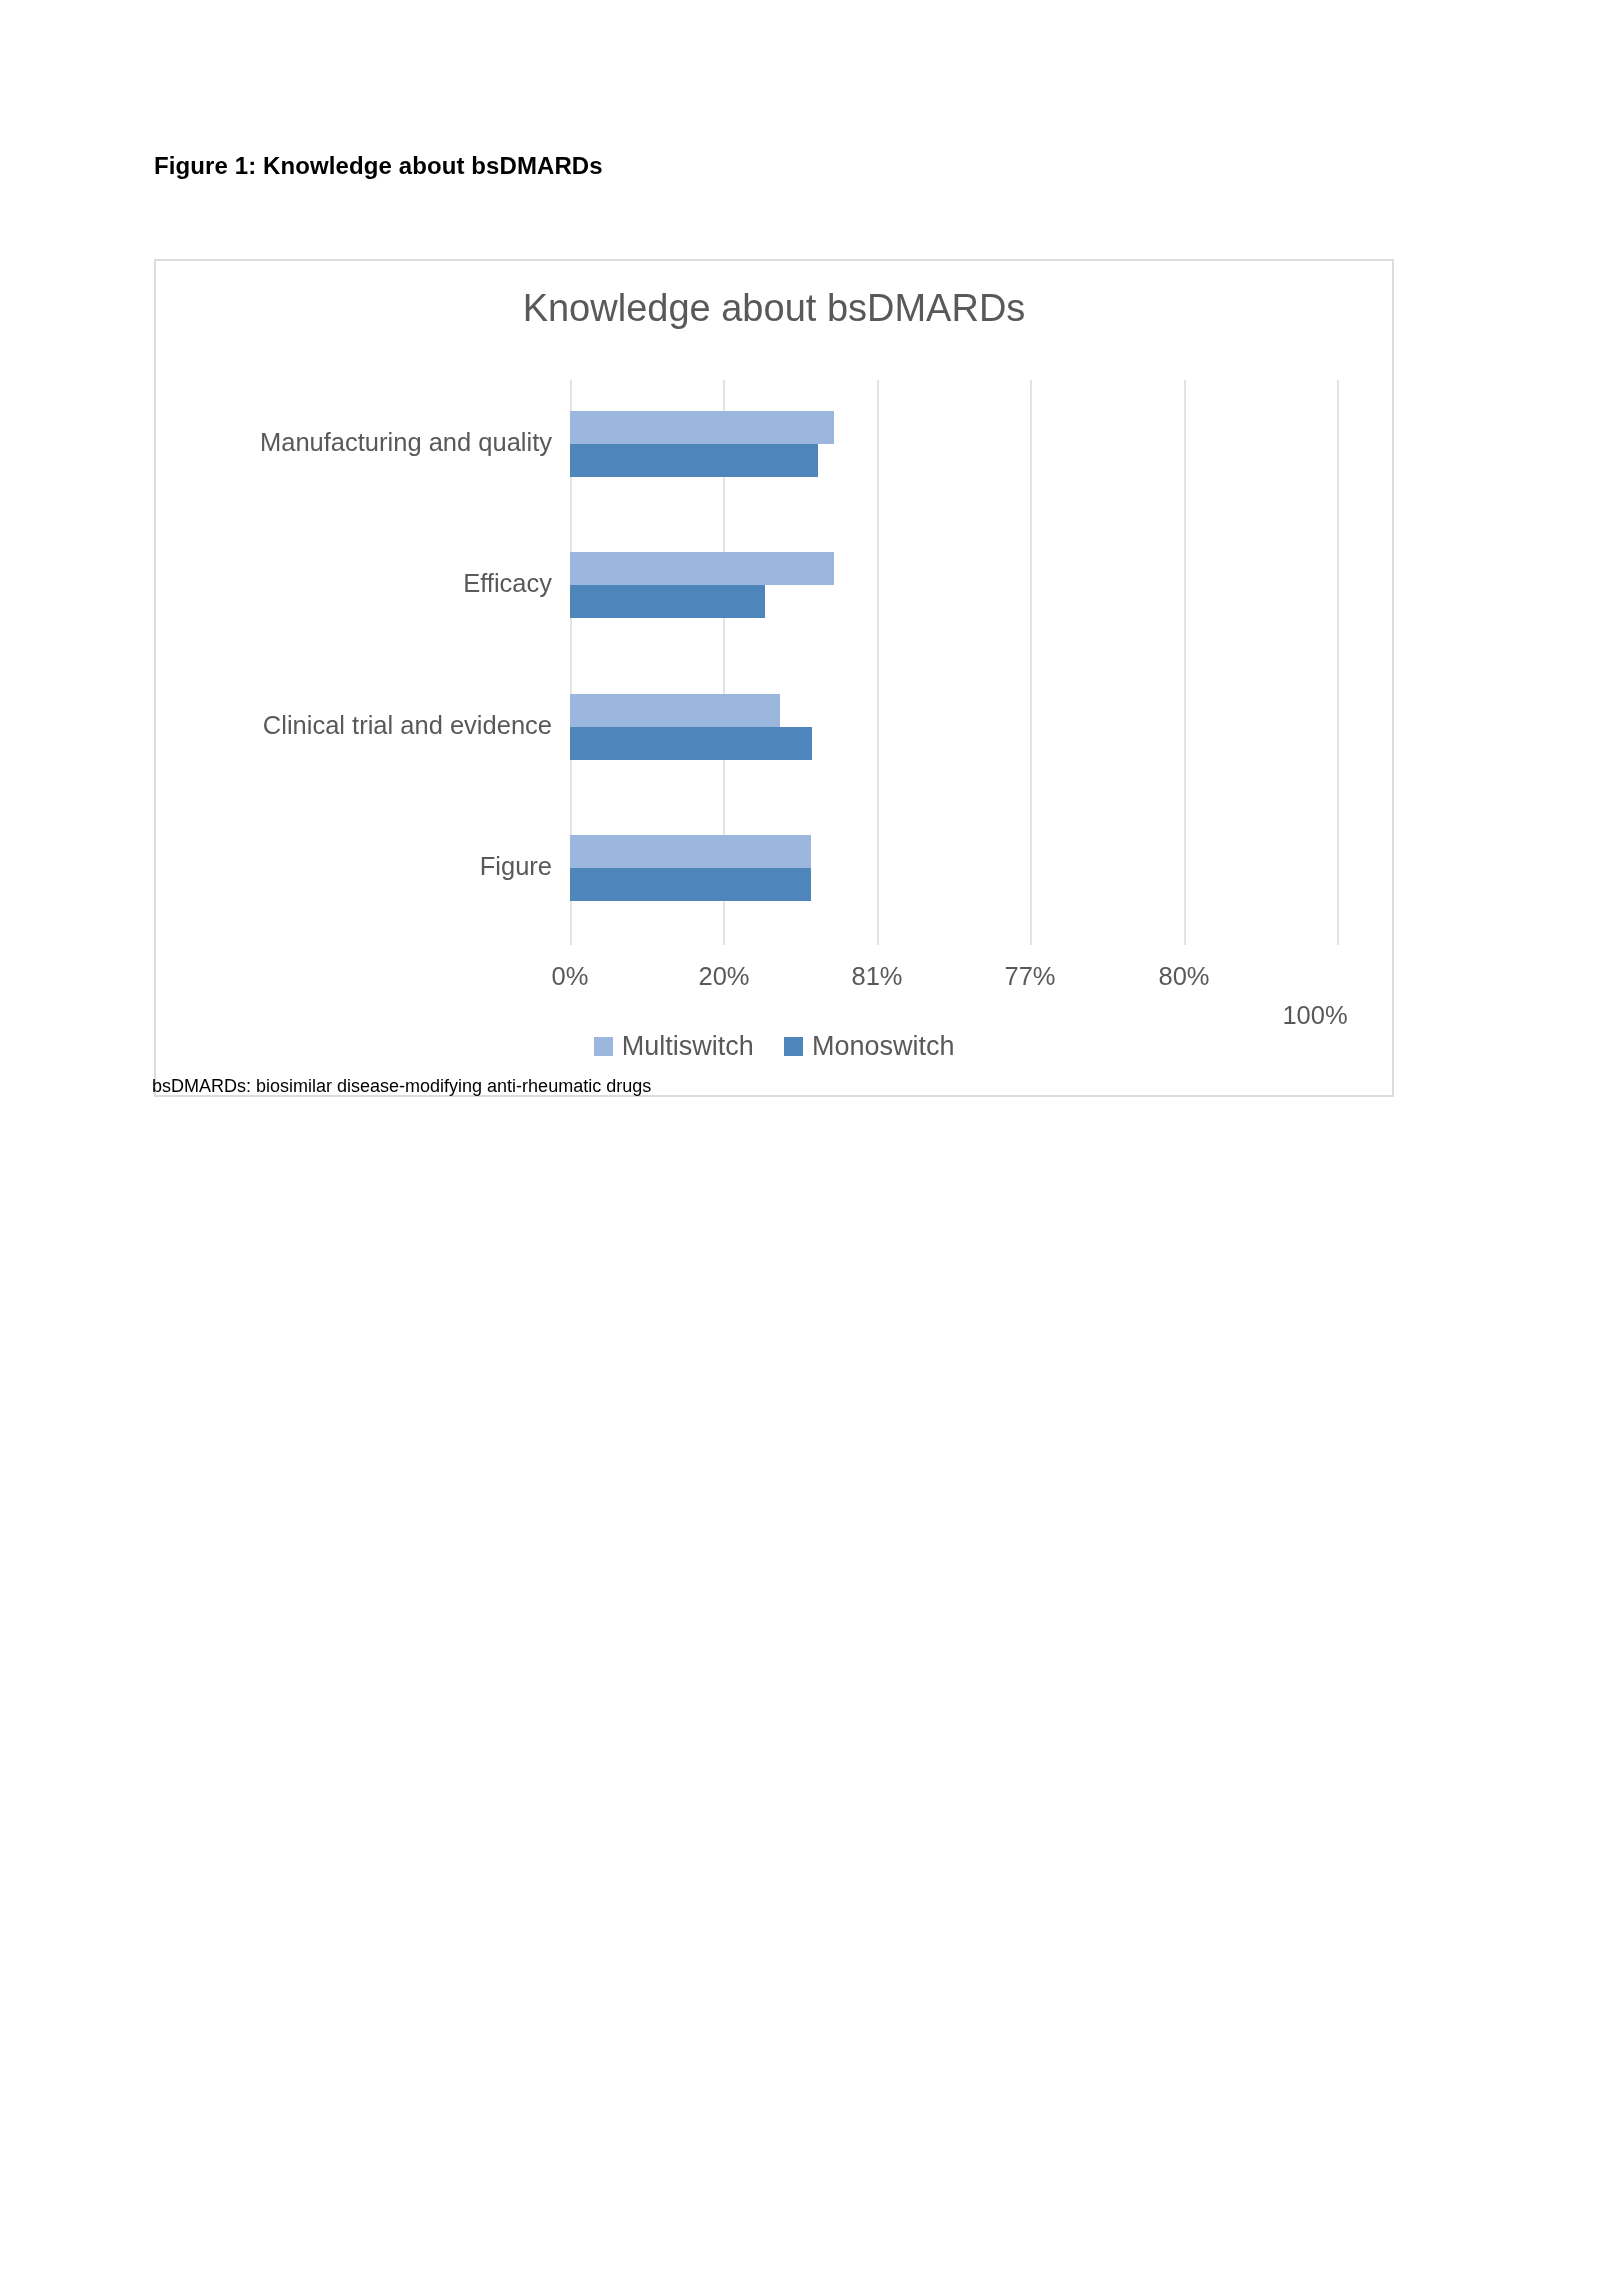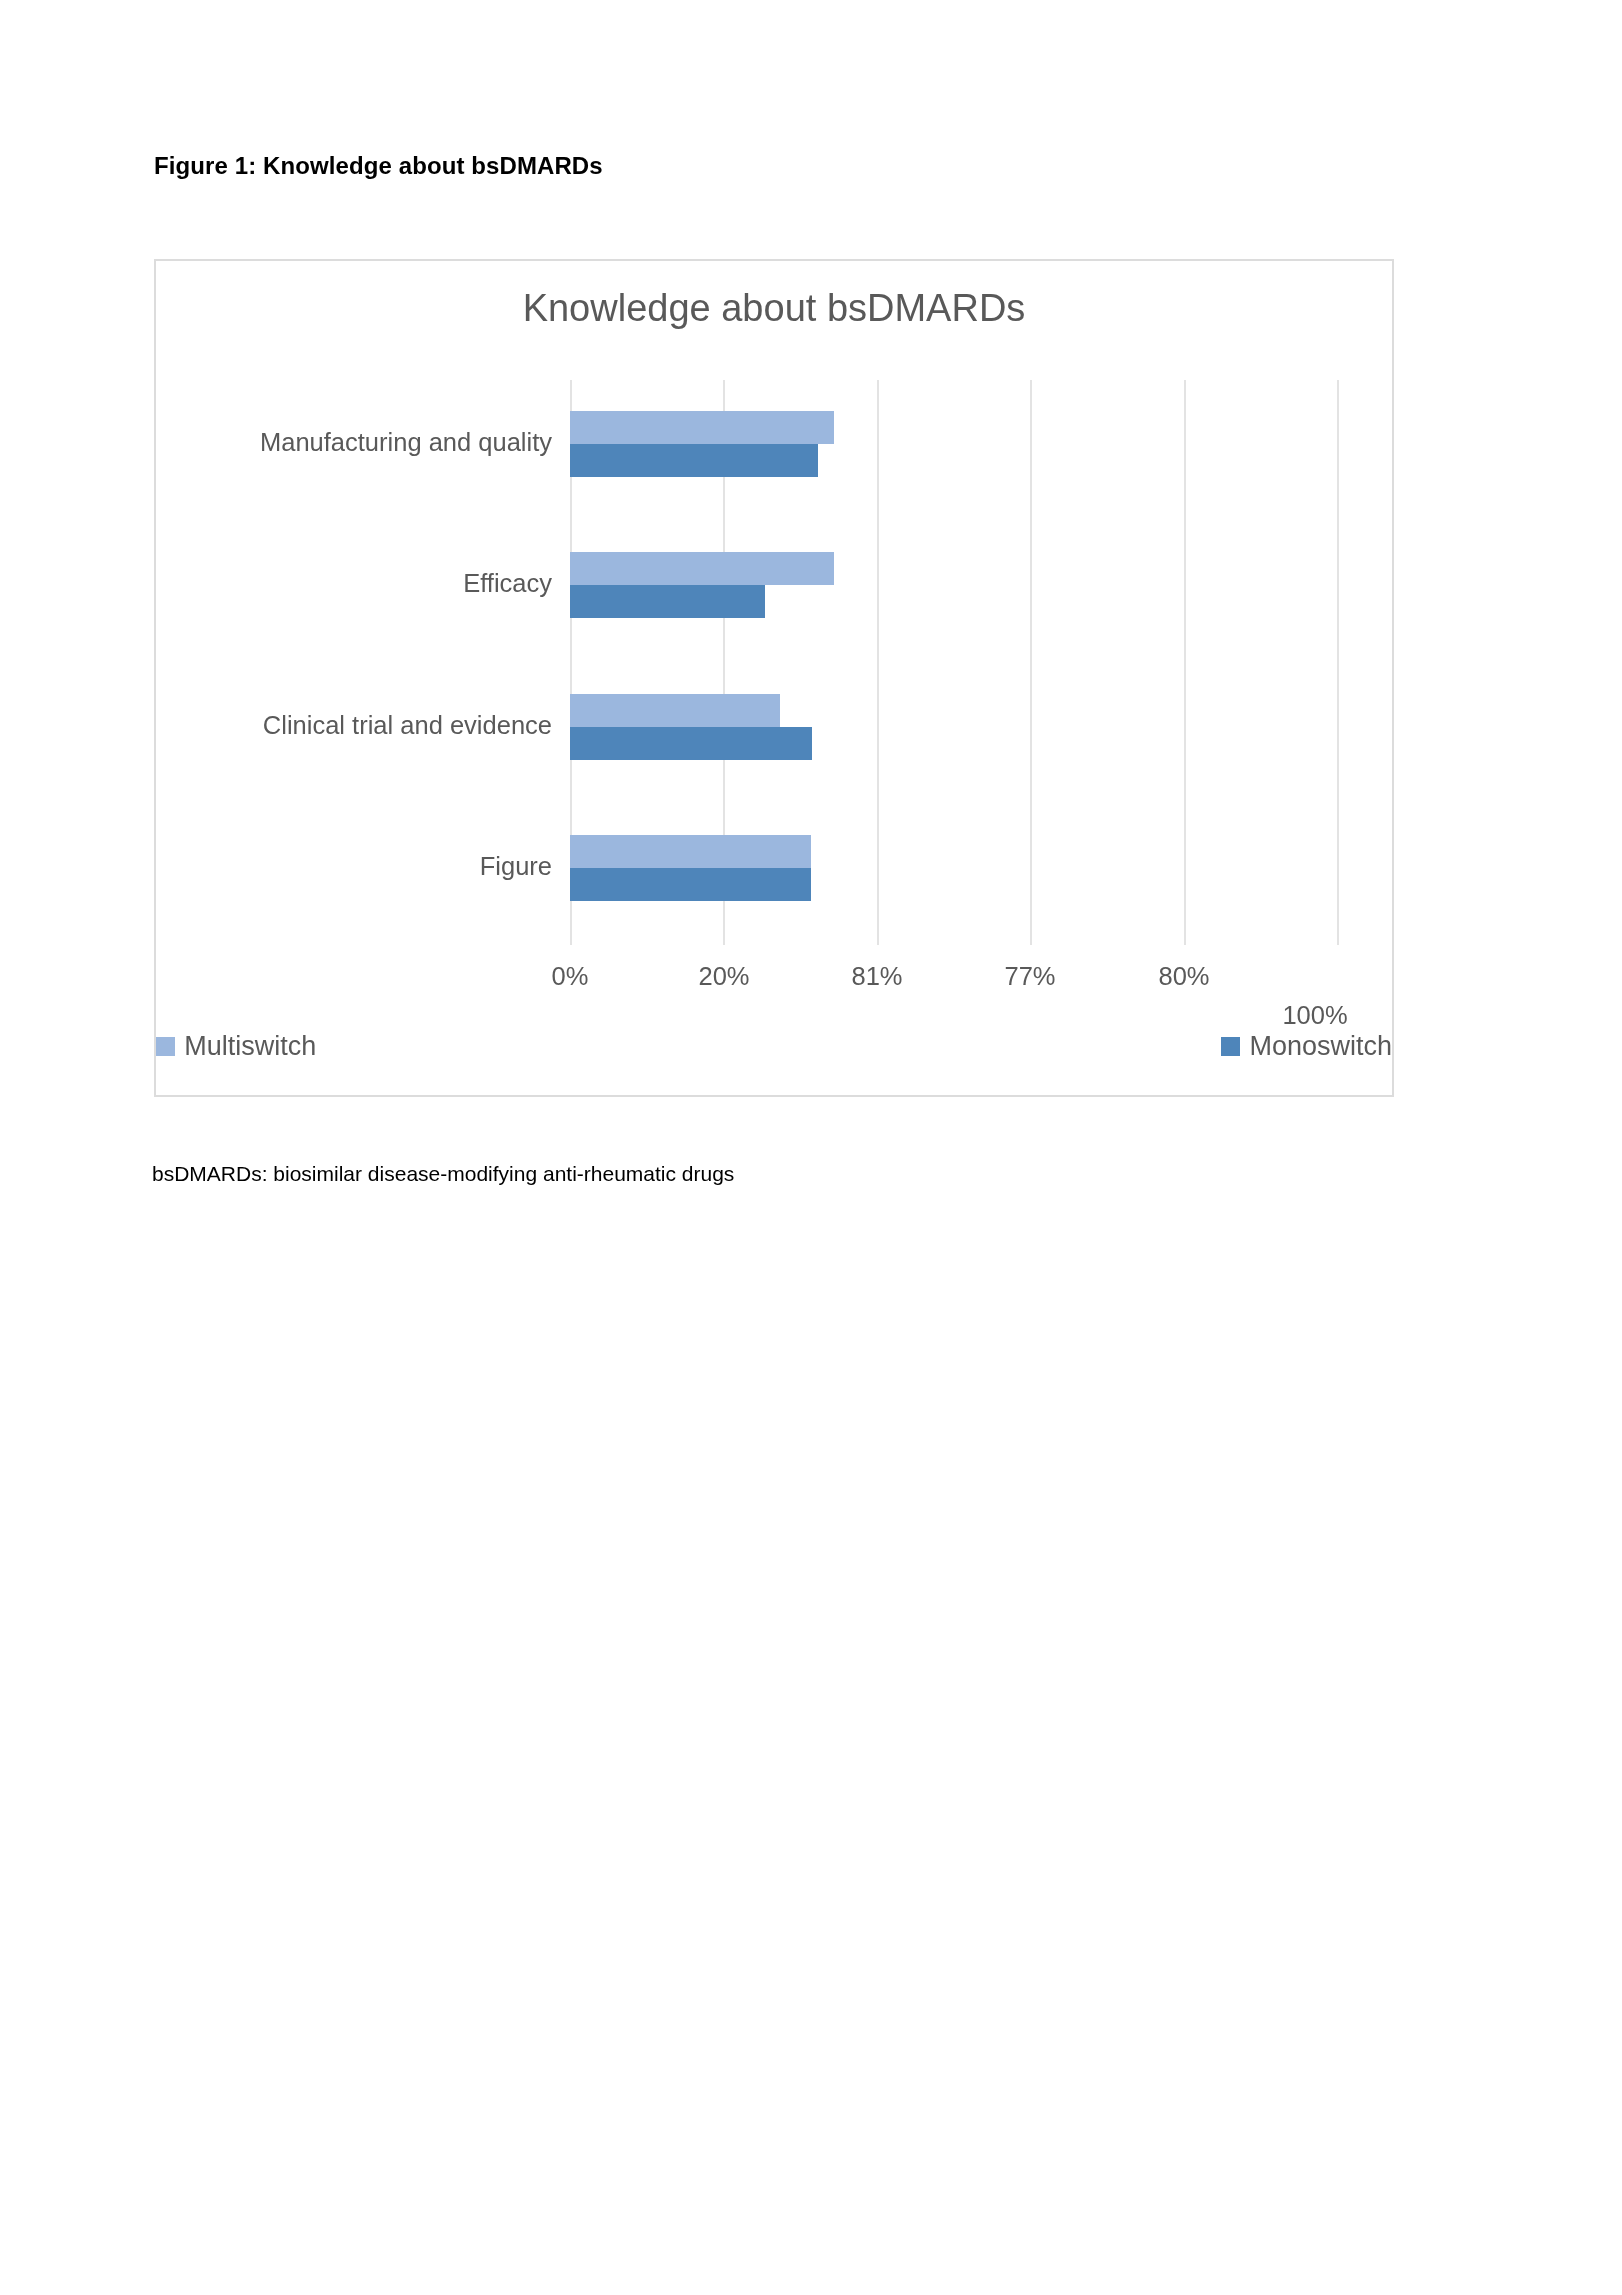--- a/index.html
+++ b/index.html
@@ -111,21 +111,21 @@
     transform: translateX(-50%);
   }
 
   
   #legend {
     position: absolute;
     left: 0;
     right: 0;
     top: 770px;
     display: flex;
-    justify-content: space-between;
+    justify-content: center;
     align-items: center;
     gap: 30px;
   }
   .legend-item {
     display: flex;
     align-items: center;
     gap: 9.2px;
   }
   .legend-swatch {
     width: 19px;
@@ -136,23 +136,23 @@
     font-family: "Liberation Sans", sans-serif;
     font-size: 27px;
     color: #595959;
     white-space: nowrap;
   }
 
   
   #footnote {
     position: absolute;
     left: 152px;
-    top: 1162px;
-    font-family: "Liberation Sans", sans-serif;
-    font-size: 21px;
+    top: 1076px;
+    font-family: "Liberation Sans", sans-serif;
+    font-size: 18px;
     color: #000000;
     white-space: nowrap;
   }
 </style>
 </head>
 <body>
 
 <div id="figure-caption">Figure 1: Knowledge about bsDMARDs</div>
 
 <div id="chart-frame">

